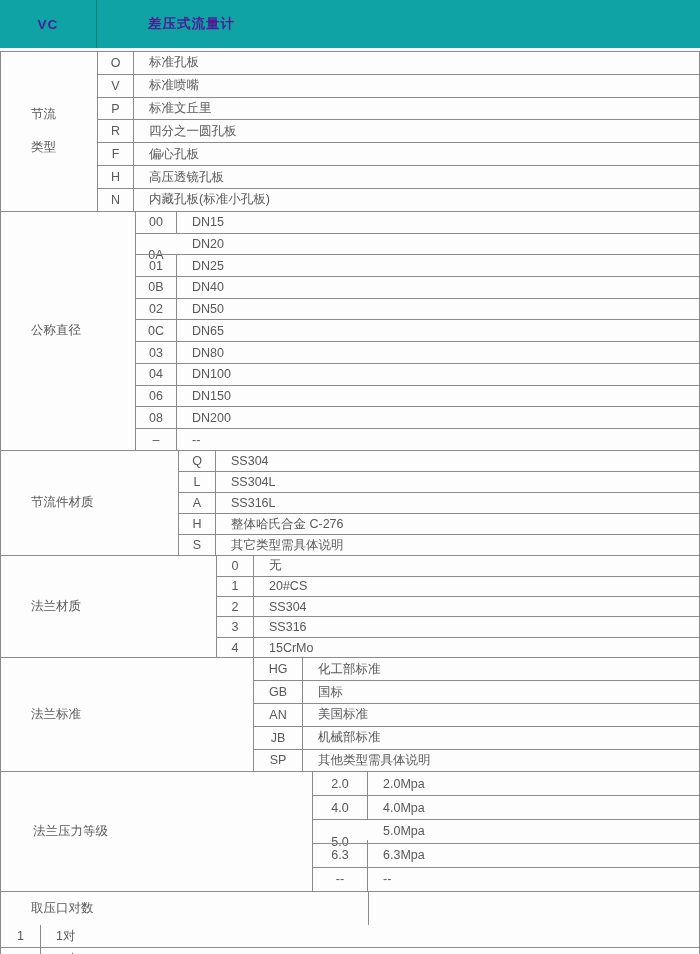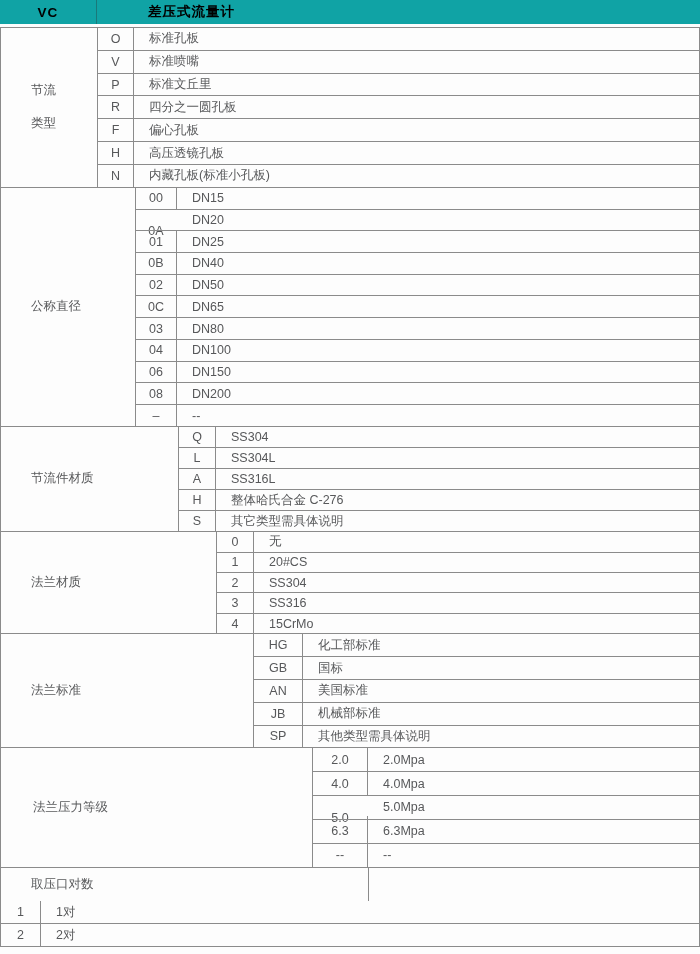--- a/index.html
+++ b/index.html
@@ -12,22 +12,22 @@
   body{
     width:700px;height:954px;
     background:#ffffff;
     font-family:"Liberation Sans","DejaVu Sans",sans-serif;
     color:var(--text);
   }
   .wrap{width:700px;height:954px;background:var(--bg);overflow:hidden;}
 
   
   .header{
-    height:24px;display:flex;background:var(--teal);
-    color:#000000;font-size:13.5px;font-weight:bold;letter-spacing:1px;
+    height:48px;display:flex;background:var(--teal);
+    color:#4c1d95;font-size:13.5px;font-weight:bold;letter-spacing:1px;
   }
   .h-code{
     width:97px;display:flex;align-items:center;justify-content:center;
     border-right:1px solid rgba(40,70,70,0.45);
     box-sizing:border-box;
   }
   .h-title{
     flex:1;display:flex;align-items:center;
     padding-left:51px;
   }

